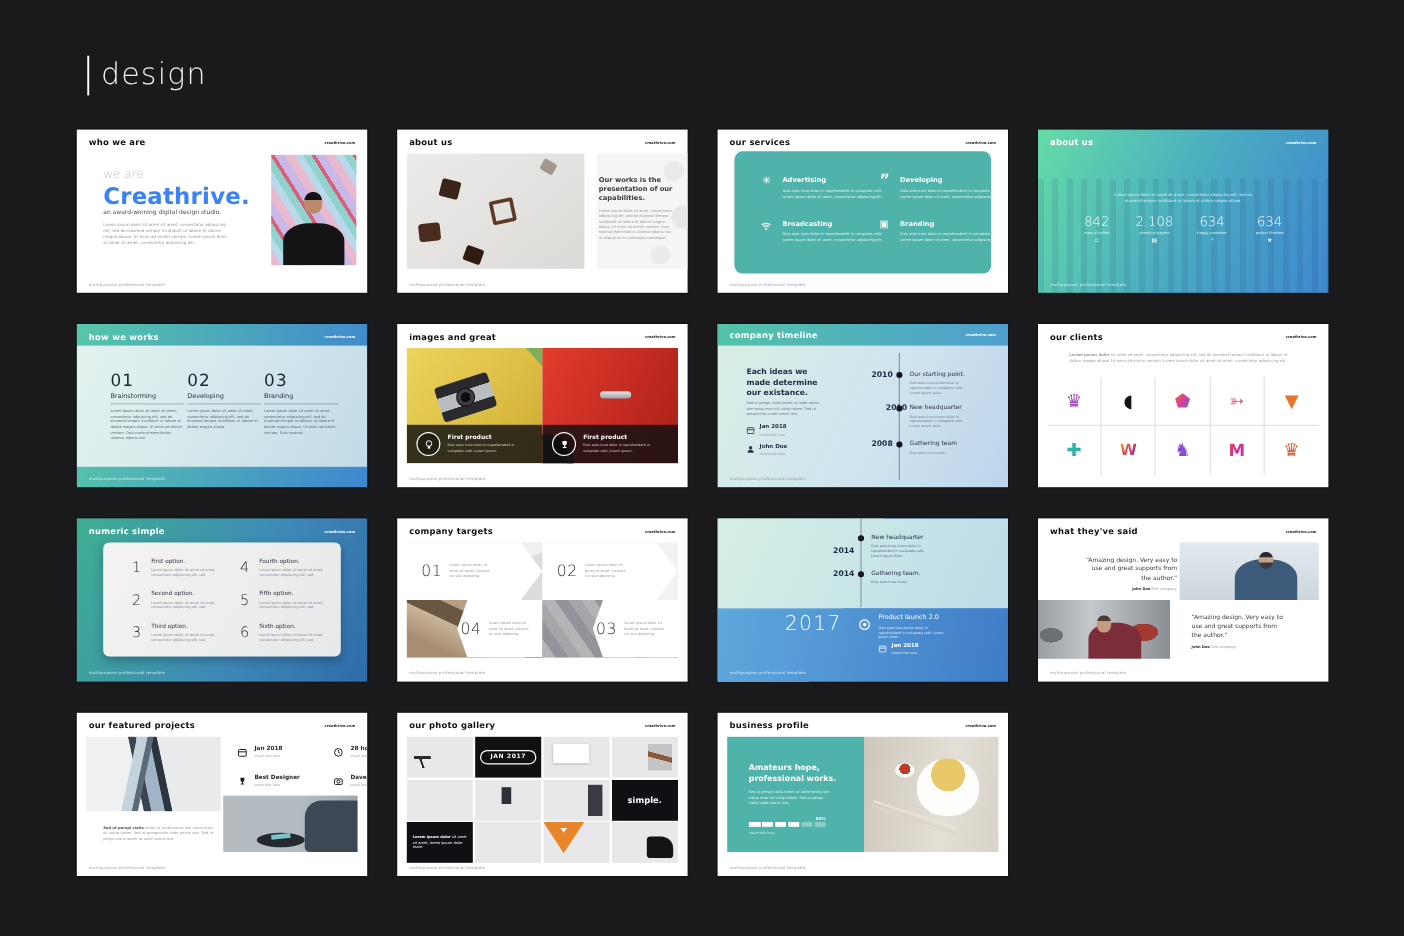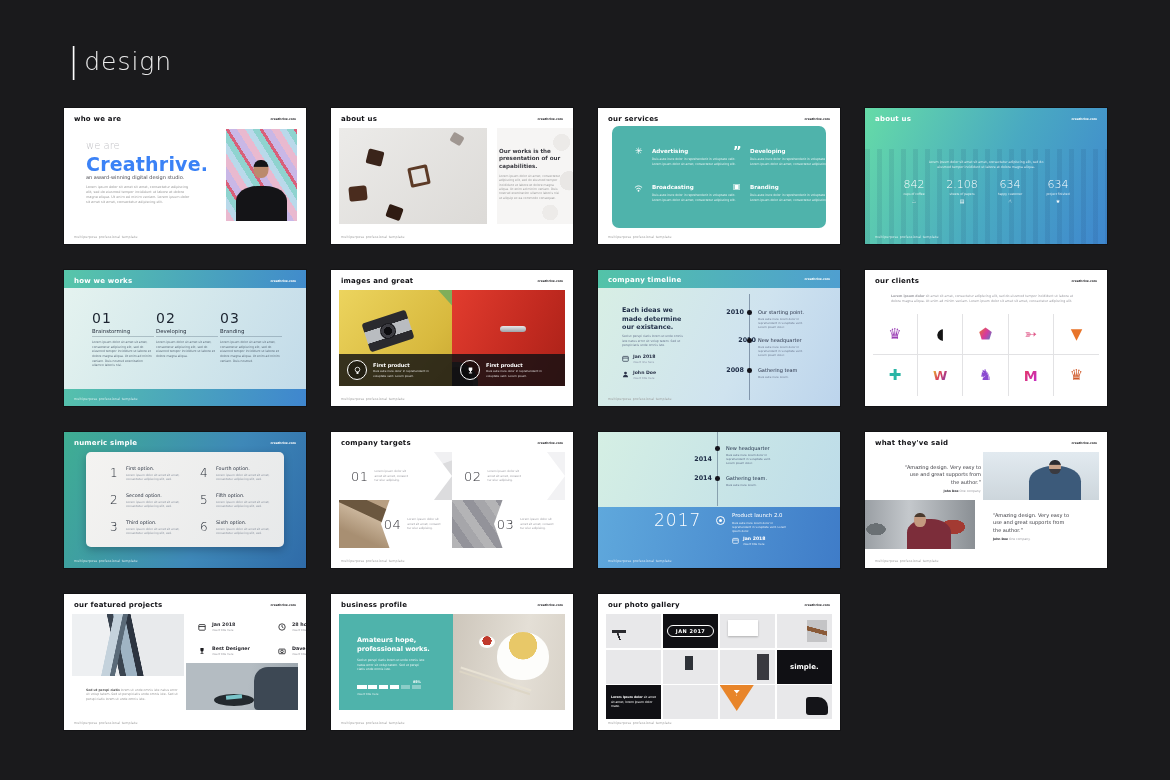--- a/index.html
+++ b/index.html
@@ -676,20 +676,48 @@
     </div>
     <div class="body small" style="font-size:3.1px"><b>Sed ut perspi ciatis</b><span> lorem ut unde omnis iste natus error sit volup tatem. Sed ut perspiciatis unde omnis iste. Sed ut perspi ciatis lorem ut unde omnis iste.</span></div>
     <div class="ph pt">
         <div class="sofa"></div>
         <div class="tbl"></div>
         <div class="bk"></div>
       </div>
     <span class="foot">multipurpose professional template</span>
   </div>
 
+  <div class="slide s16">
+    <span class="sh">our photo gallery</span>
+    <span class="site">creathrive.com</span>
+    <div class="ggrid">
+      <div class="tile t-a"></div>
+      <div class="tile dark">
+          <span class="badge">JAN 2017</span>
+        </div>
+      <div class="tile t-b"></div>
+      <div class="tile t-c"></div>
+      <div class="tile t-d"></div>
+      <div class="tile t-e"></div>
+      <div class="tile t-f"></div>
+      <div class="tile dark">
+          <span class="simple">simple.</span>
+        </div>
+      <div class="tile dark">
+          <span class="cap"><b>Lorem ipsum dolor</b><span> sit amet sit amet, lorem ipsum dolor mate.</span></span>
+        </div>
+      <div class="tile t-g"></div>
+      <div class="tile t-h">
+          <div class="tri"></div>
+        </div>
+      <div class="tile t-i"></div>
+    </div>
+    <span class="foot">multipurpose professional template</span>
+  </div>
+
   <div class="slide s15">
     <span class="sh">business profile</span>
     <span class="site">creathrive.com</span>
     <div class="panel">
       <div class="heading">Amateurs hope, professional works.</div>
       <div class="body">Sed ut perspi ciatis lorem ut unde omnis iste natus error sit volup tatem. Sed ut perspi ciatis unde omnis iste.</div>
       <div class="pv">85%</div>
       <div class="bar">
         <span class="seg f"></span>
           <span class="seg f"></span>
@@ -701,41 +729,13 @@
       <div class="ps">insert title here</div>
     </div>
     <div class="ph pfood">
       <div class="stick"></div>
       <div class="chili"></div>
       <div class="bowl"></div>
     </div>
     <span class="foot">multipurpose professional template</span>
   </div>
 
-  <div class="slide s16">
-    <span class="sh">our photo gallery</span>
-    <span class="site">creathrive.com</span>
-    <div class="ggrid">
-      <div class="tile t-a"></div>
-      <div class="tile dark">
-          <span class="badge">JAN 2017</span>
-        </div>
-      <div class="tile t-b"></div>
-      <div class="tile t-c"></div>
-      <div class="tile t-d"></div>
-      <div class="tile t-e"></div>
-      <div class="tile t-f"></div>
-      <div class="tile dark">
-          <span class="simple">simple.</span>
-        </div>
-      <div class="tile dark">
-          <span class="cap"><b>Lorem ipsum dolor</b><span> sit amet sit amet, lorem ipsum dolor mate.</span></span>
-        </div>
-      <div class="tile t-g"></div>
-      <div class="tile t-h">
-          <div class="tri"></div>
-        </div>
-      <div class="tile t-i"></div>
-    </div>
-    <span class="foot">multipurpose professional template</span>
-  </div>
-
 </div>
 
 </body></html>

